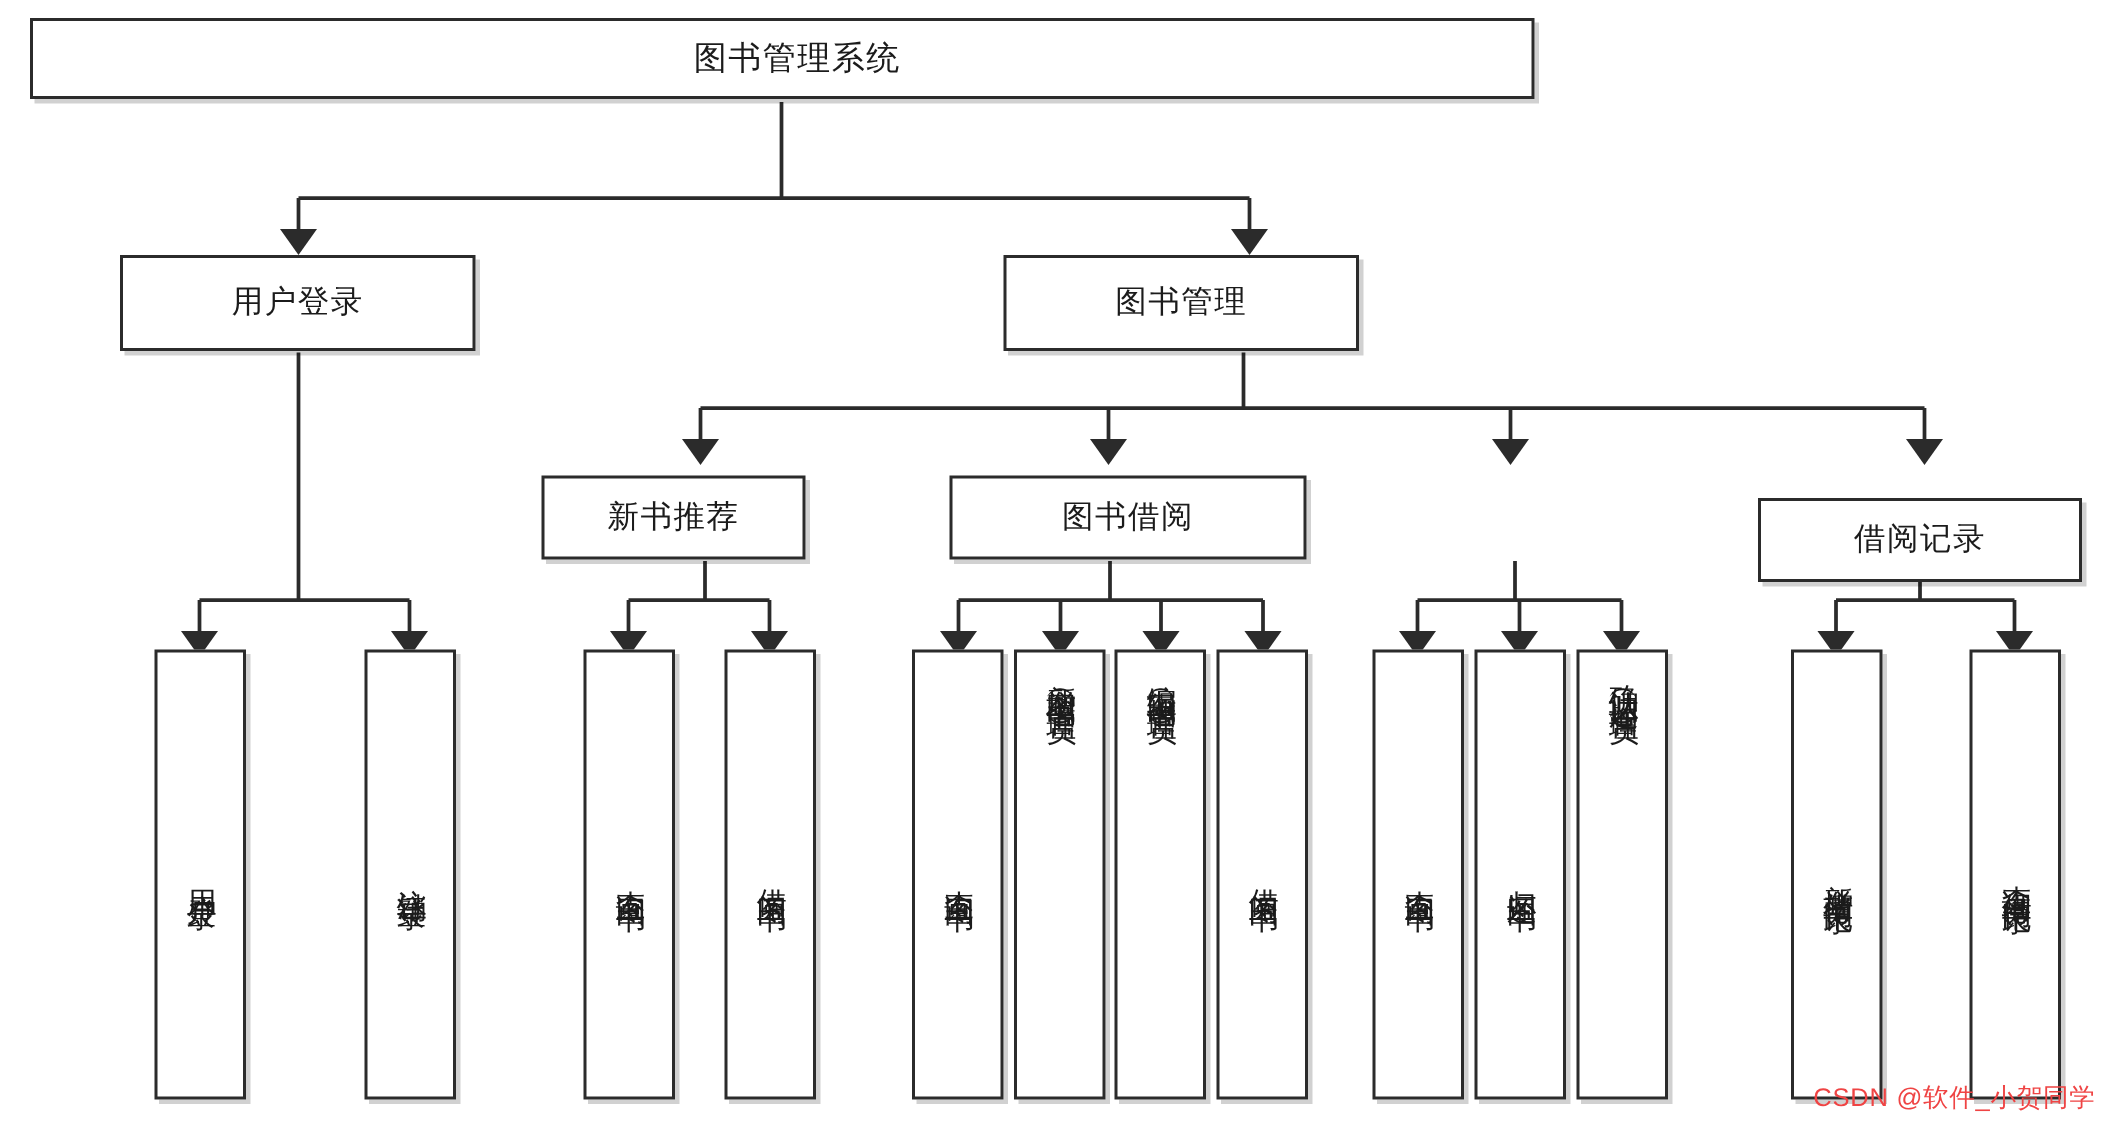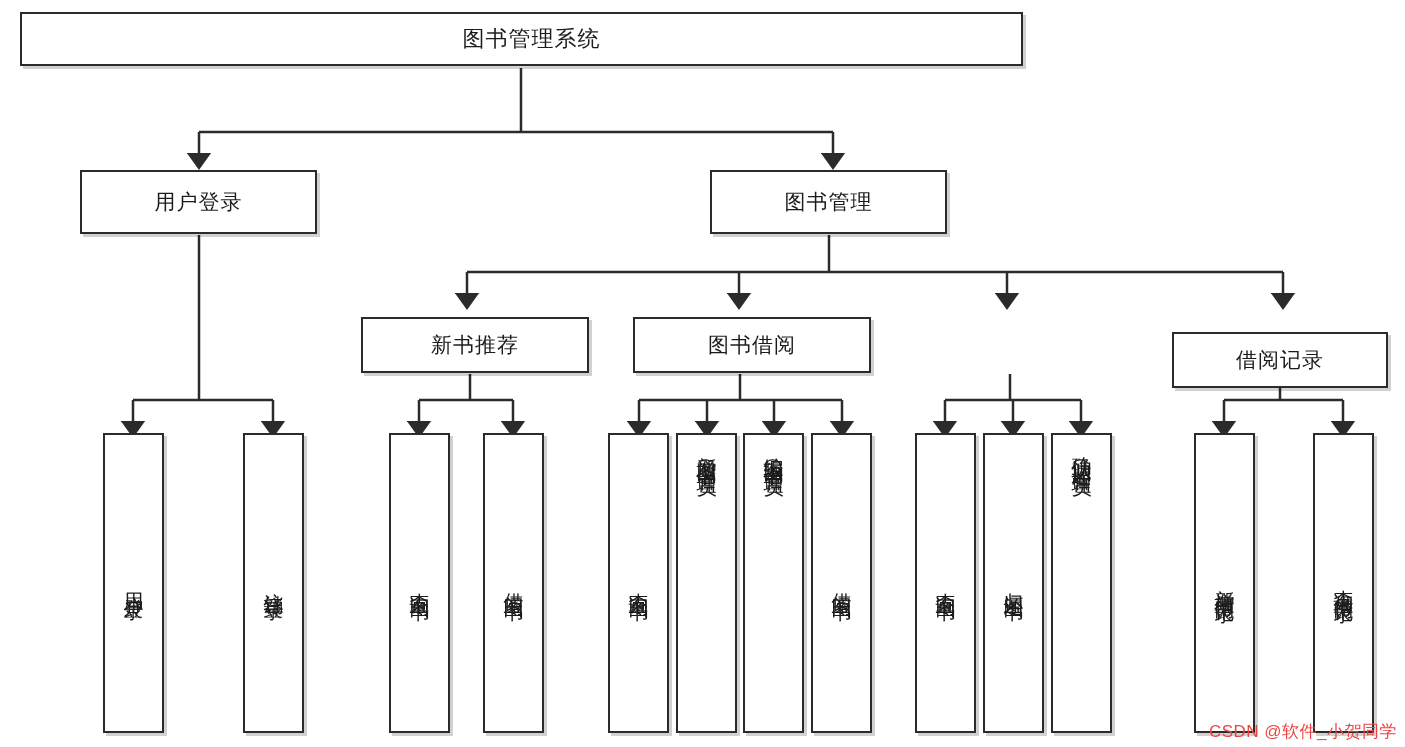--- a/index.html
+++ b/index.html
@@ -129,25 +129,25 @@
     </g>
   </svg>
 
   <div class="node root" style="left:20px; top:12px; width:1003px; height:54px;padding-left:20px;">
     <span>图书管理系统</span>
   </div>
 
   <div class="node" style="left:80px; top:170px; width:237px; height:64px;">
     <span>用户登录</span>
   </div>
-  <div class="node" style="left:710px; top:170px; width:237px; height:64px;">
+  <div class="node" style="left:669px; top:170px; width:237px; height:64px;">
     <span>图书管理</span>
   </div>
 
-  <div class="node" style="left:361px; top:317px; width:228px; height:56px;">
+  <div class="node" style="left:361px; top:317px; width:176px; height:56px;">
     <span>新书推荐</span>
   </div>
   <div class="node" style="left:633px; top:317px; width:238px; height:56px;">
     <span>图书借阅</span>
   </div>
   <div class="node" style="left:1172px; top:317px; width:216px; height:56px;margin-top:15px;">
     <span>借阅记录</span>
   </div>
 
   <div class="node leaf center-v" style="left:103px; top:433px; width:61px; height:300px;">

